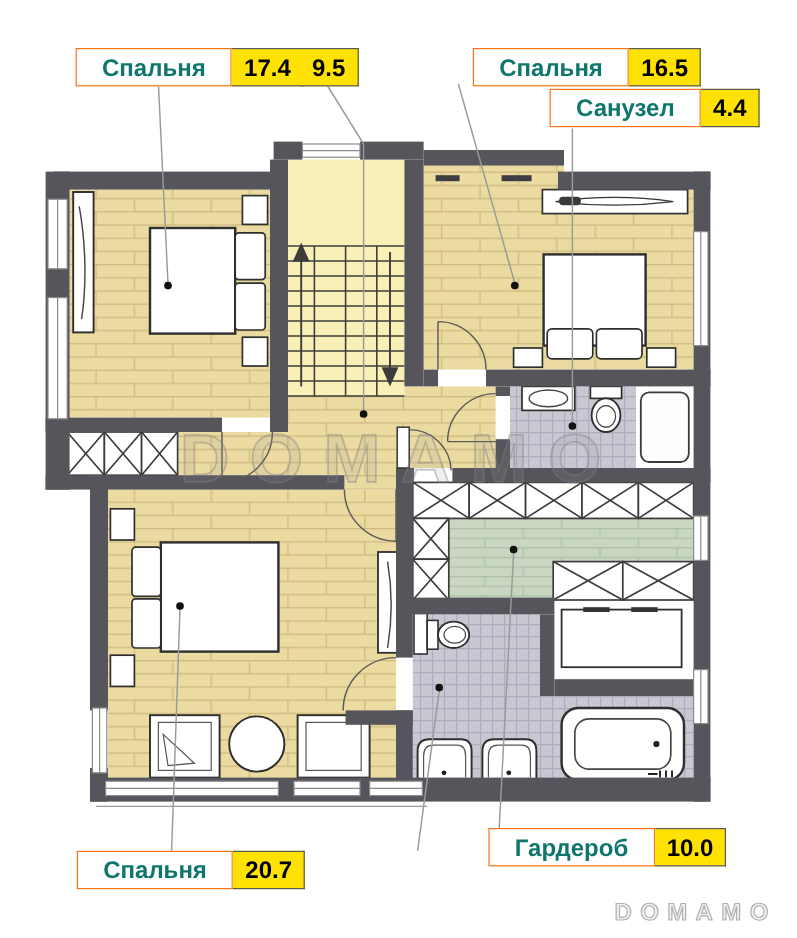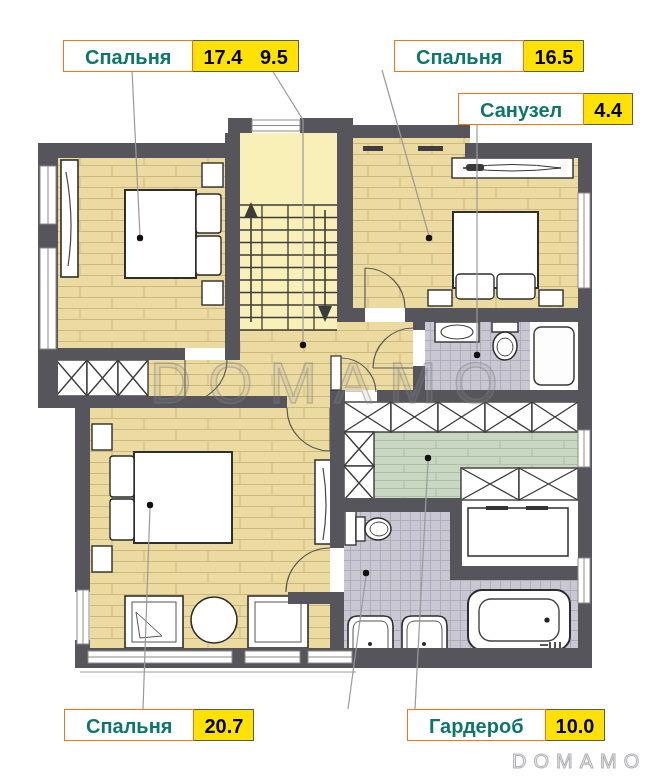--- a/index.html
+++ b/index.html
@@ -3,21 +3,21 @@
 <meta charset="utf-8">
 <style>
   html,body{margin:0;padding:0;background:#fff;}
   #stage{position:relative;width:664px;height:782px;background:#ffffff;overflow:hidden;
          font-family:"Liberation Sans",sans-serif;}
   svg{position:absolute;left:0;top:0;}
   .label{position:absolute;display:flex;align-items:stretch;z-index:30;
          font-weight:bold;font-size:20px;line-height:1;white-space:nowrap;}
   .lname{background:#ffffff;border:1px solid #f97316;padding:6px 21px 4px;color:#0f766e;}
   .larea{background:#FFE203;border:1px solid #5a5a5a;border-left:none;padding:6px 10px 4px;color:#000000;}
-  .wm{position:absolute;font-weight:normal;z-index:20;
+  .wm{position:absolute;font-weight:bold;z-index:20;
       color:rgba(150,150,155,0.15);text-align:right;-webkit-text-stroke:1.5px rgba(125,125,132,0.40);}
   .wm-center{left:150px;top:350px;font-size:57px;letter-spacing:17px;}
   .wm-corner{left:512px;top:750px;font-size:20px;letter-spacing:7px;
              -webkit-text-stroke:1px rgba(120,120,128,0.55);}
 </style>
 </head>
 <body>
 
 <div id="stage">
 
@@ -255,26 +255,26 @@
   <span class="lname">Спальня</span>
   <span class="larea">17.4</span>
 </div>
 <div class="label" style="left:250px;top:40px">
   <span class="larea">9.5</span>
 </div>
 <div class="label" style="left:394px;top:40px">
   <span class="lname">Спальня</span>
   <span class="larea">16.5</span>
 </div>
-<div class="label" style="left:458px;top:93px">
+<div class="label" style="left:458px;top:74px">
   <span class="lname">Санузел</span>
   <span class="larea">4.4</span>
 </div>
 <div class="label" style="left:64px;top:709px">
   <span class="lname">Спальня</span>
   <span class="larea">20.7</span>
 </div>
-<div class="label" style="left:407px;top:709px">
+<div class="label" style="left:407px;top:690px">
   <span class="lname">Гардероб</span>
   <span class="larea">10.0</span>
 </div>
 
 </div>
 
 </body></html>

